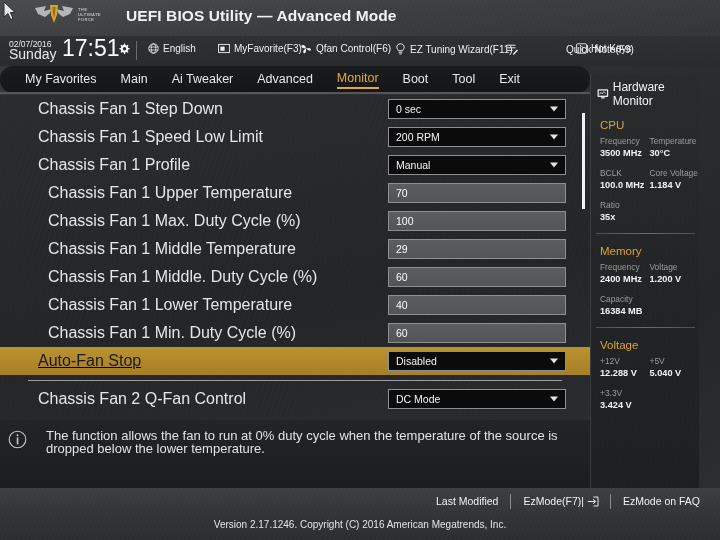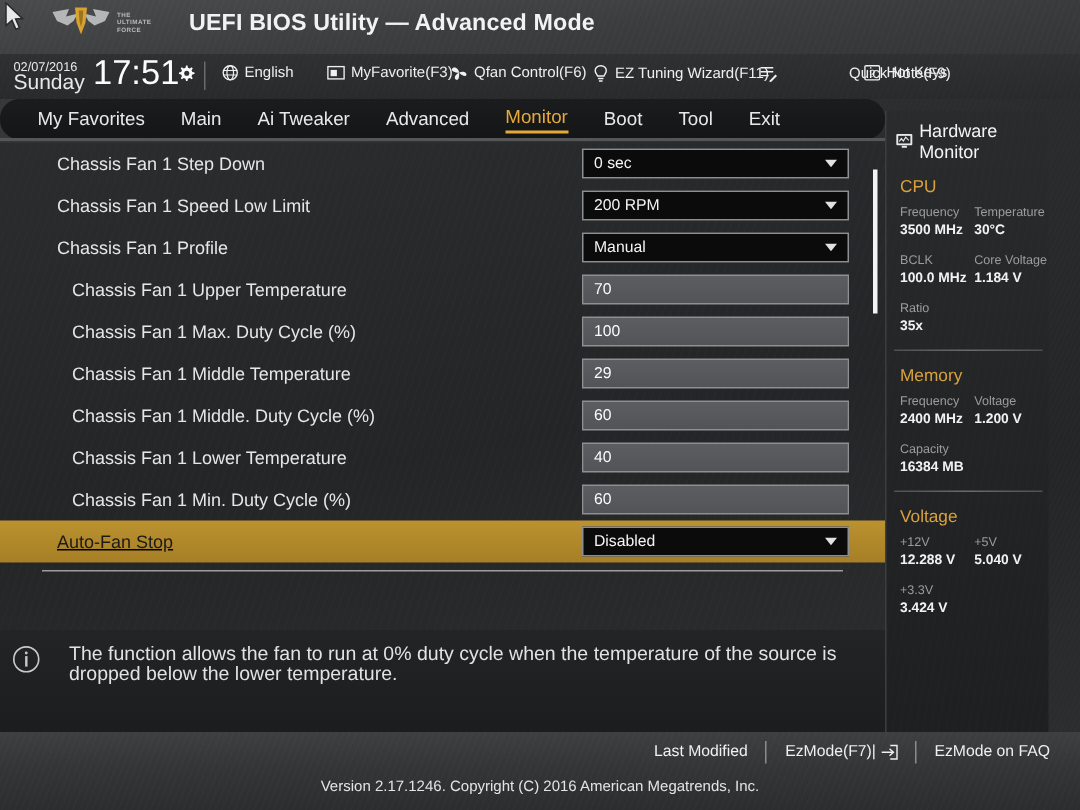--- a/index.html
+++ b/index.html
@@ -97,21 +97,21 @@
       repeating-linear-gradient(108deg, rgba(255,255,255,0.01) 0px, rgba(255,255,255,0.01) 1px, transparent 1px, transparent 5px),
       linear-gradient(170deg, #2b2c2e 0%, #242527 60%, #2a2b2d 100%);
     overflow: hidden;
   }
   .row {
     position: relative; height: 28px; display: flex; align-items: center;
     padding-left: 38px;
   }
   .row.indent { padding-left: 48px; }
   .row .label {
-    font-size: 12px; color: #e6e6e6; white-space: nowrap;
+    font-size: 16px; color: #e6e6e6; white-space: nowrap;
   }
   .row.highlight {
     background: linear-gradient(180deg, #bb922f 0%, #a67f26 100%);
     padding-left: 38px;
     text-decoration: underline;
   }
   .row.highlight .label { color: #1b1b1b; font-weight: normal; }
   .row-sep {
     height: 10px; display: flex; align-items: center;
   }
@@ -401,20 +401,27 @@
       <div class="row indent highlight">
         <div class="label">Auto-Fan Stop</div>
         <div class="field select">
           <span>Disabled</span>
           <span class="caret"></span>
         </div>
       </div>
       <div class="row-sep">
         <div class="line"></div>
       </div>
+      <div class="row">
+        <div class="label">Chassis Fan 2 Q-Fan Control</div>
+        <div class="field select">
+          <span>DC Mode</span>
+          <span class="caret"></span>
+        </div>
+      </div>
     </div>
   <div class="sb-track"></div>
   <div class="sb-thumb"></div>
 
   <div class="help">
     <svg class="help-ic" width="19" height="19" viewBox="0 0 19 19">
       <circle cx="9.5" cy="9.5" r="8.3" fill="none" stroke="#c8c9cb" stroke-width="1.1"></circle>
       <circle cx="9.5" cy="5.3" r="0.95" fill="#c8c9cb"></circle>
       <rect x="8.75" y="7.4" width="1.6" height="7" fill="#c8c9cb"></rect>
     </svg>

